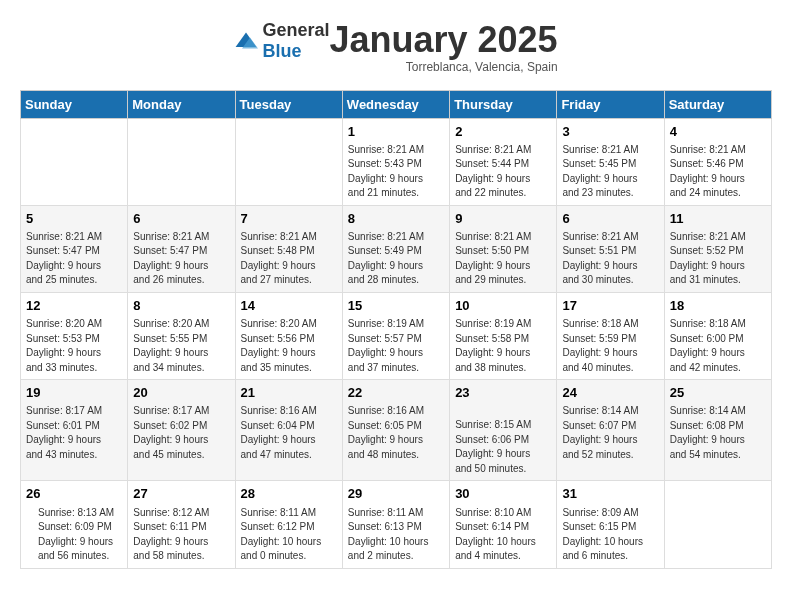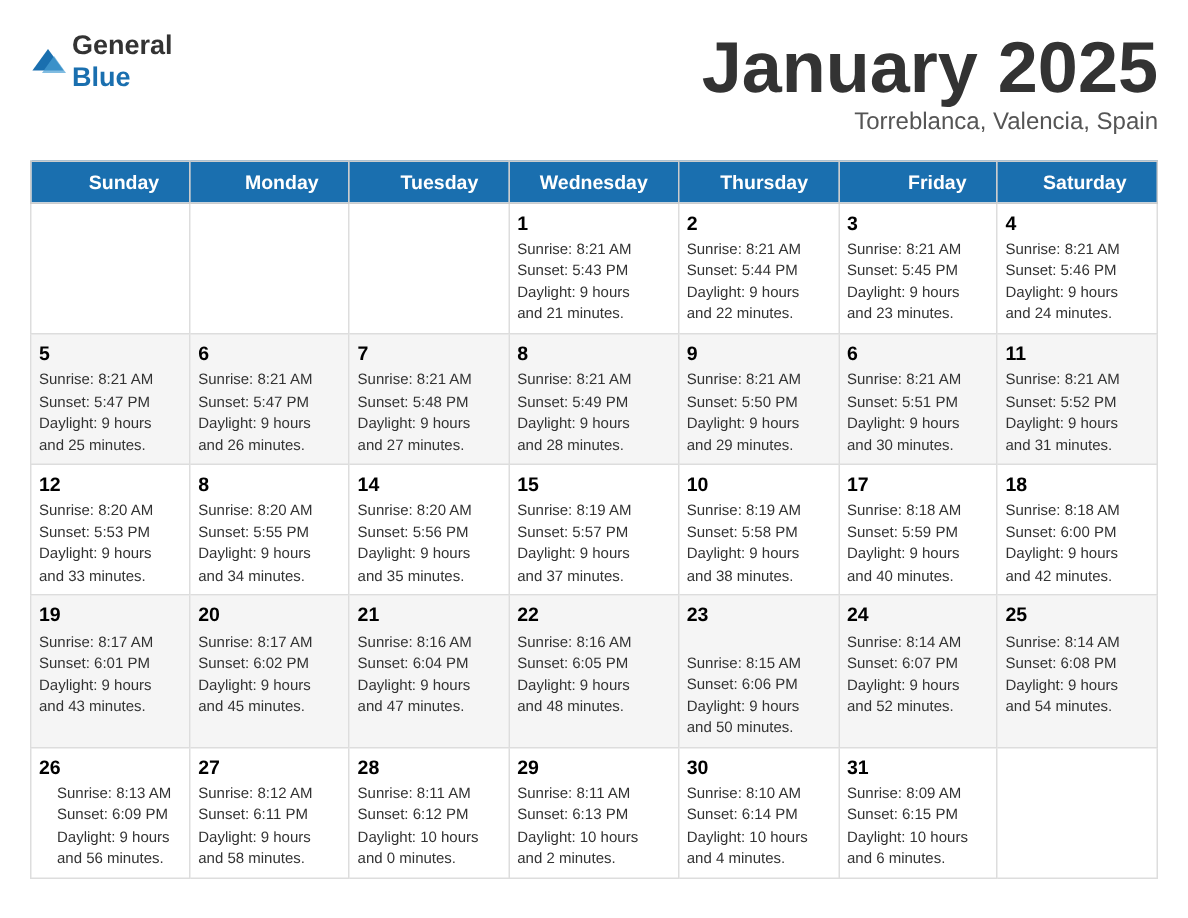--- a/index.html
+++ b/index.html
@@ -5,21 +5,21 @@
     * { box-sizing: border-box; margin: 0; padding: 0; }
     body {
       font-family: Arial, sans-serif;
       background: #fff;
       width: 792px;
       min-height: 612px;
       padding: 20px;
     }
     .header-area {
       display: flex;
-      justify-content: space-between;
+      justify-content: center;
       align-items: flex-start;
       margin-bottom: 16px;
     }
     .logo {
       display: flex;
       align-items: center;
       gap: 4px;
     }
     .logo-text-general {
       font-size: 18px;
@@ -32,39 +32,39 @@
       color: #1a6faf;
     }
     .logo-icon {
       width: 24px;
       height: 20px;
     }
     .title-area {
       text-align: right;
     }
     .month-title {
-      font-size: 48px;
+      font-size: 36px;
       font-weight: bold;
       color: #333;
       line-height: 1.1;
     }
     .location-title {
-      font-size: 16px;
+      font-size: 12px;
       color: #555;
     }
     .calendar {
       width: 100%;
       border-collapse: collapse;
       border: 1px solid #ccc;
     }
     .calendar th {
       background-color: #1a6faf;
       color: #fff;
-      padding: 6px 20px;
-      text-align: right;
+      padding: 6px 4px;
+      text-align: left;
       font-size: 13px;
       border: 1px solid #ccc;
     }
     .calendar td {
       vertical-align: top;
       padding: 4px 5px;
       border: 1px solid #ddd;
       width: calc(100% / 7);
       font-size: 11px;
       line-height: 1.4;

